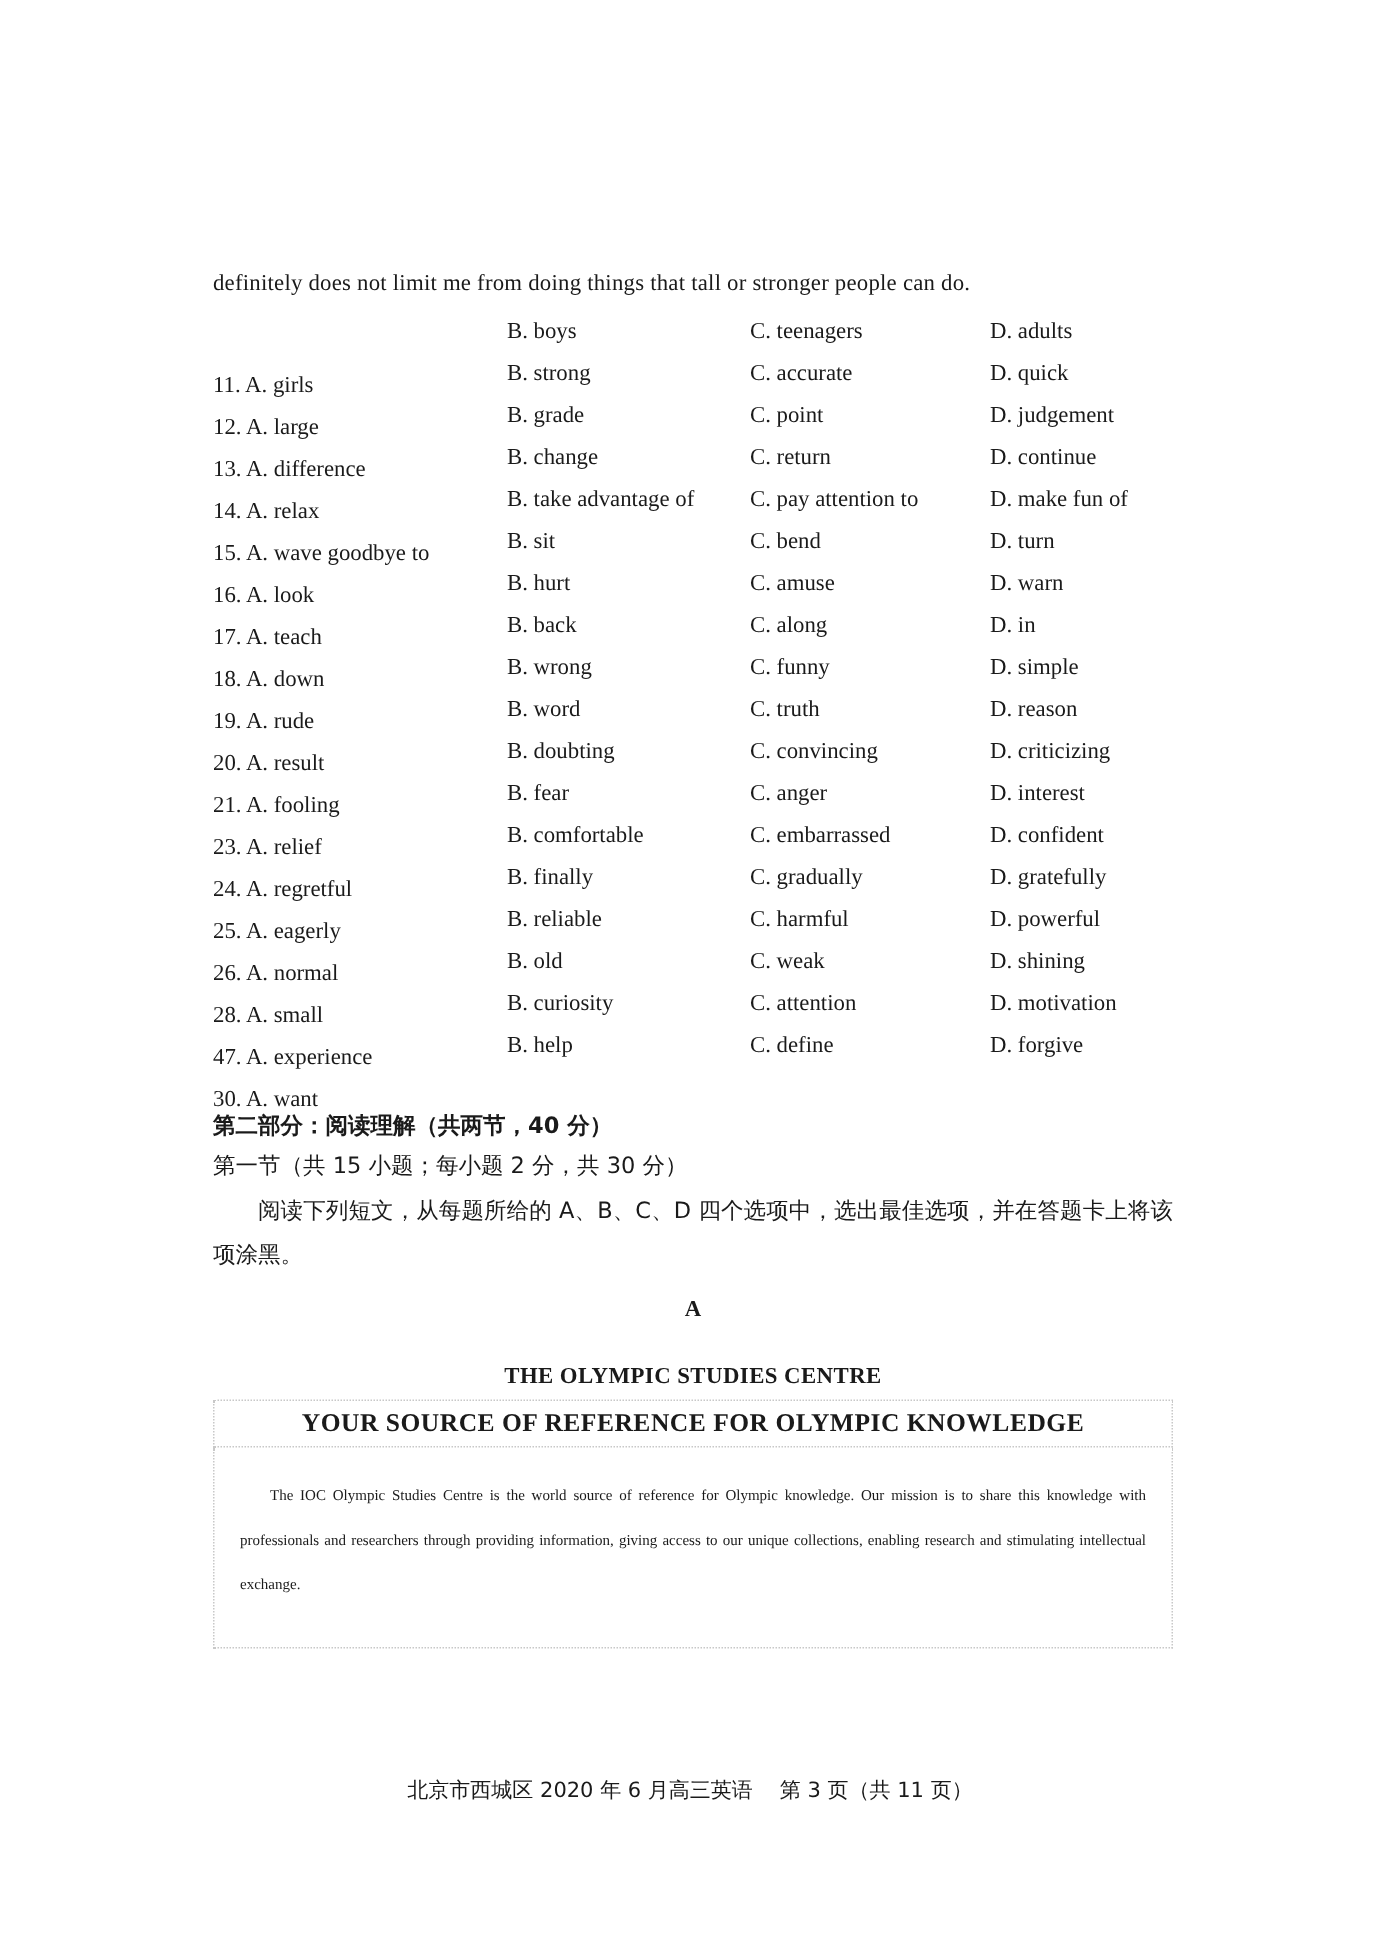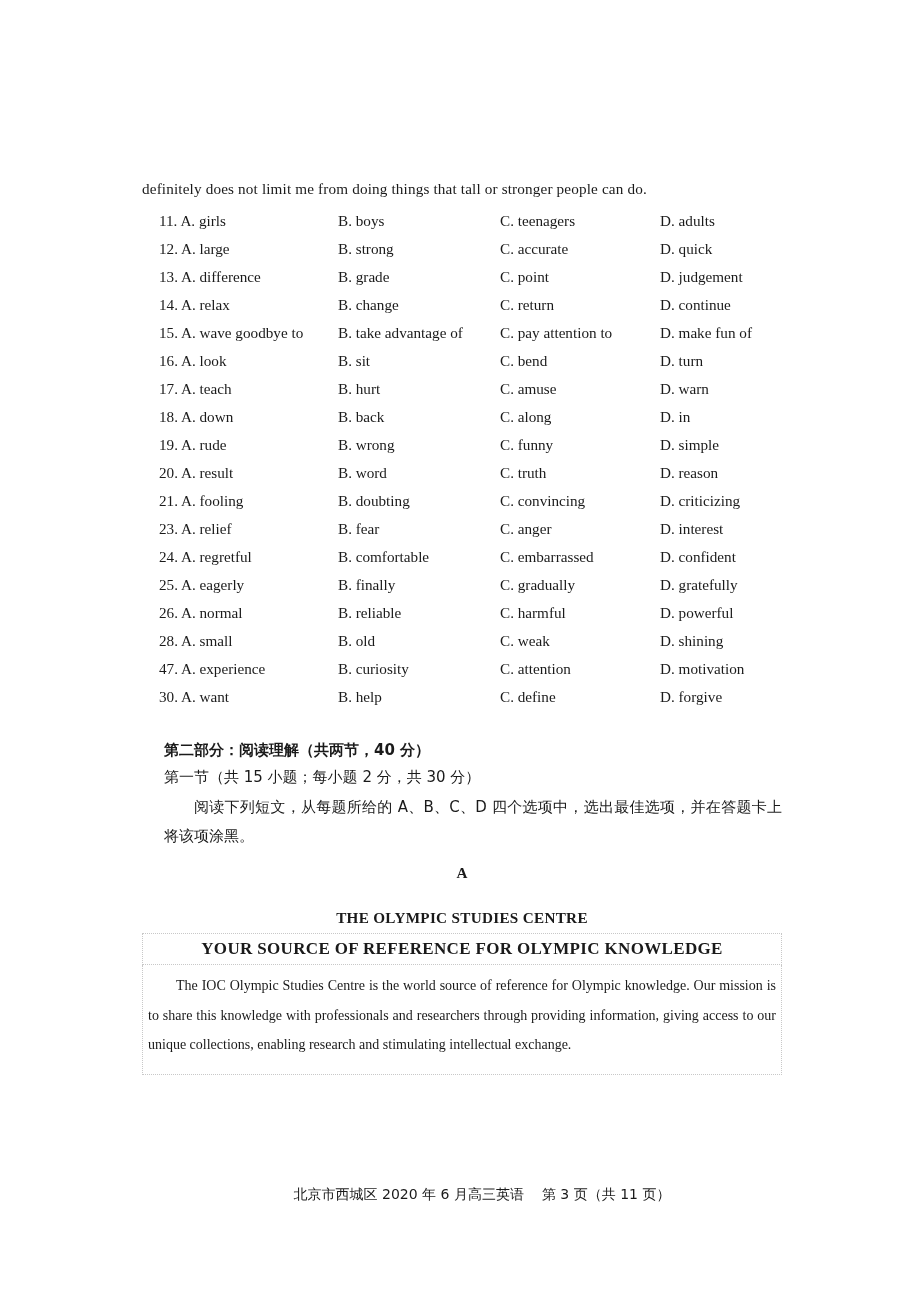--- a/index.html
+++ b/index.html
@@ -41,29 +41,28 @@
   .options {
     margin-top: 7px;
   }
   .opt-row {
     position: relative;
     height: 28px;
     font-size: 15.2px;
     line-height: 28px;
     white-space: nowrap;
   }
-  .opt-a  { position: absolute; left: 17px;   }
+  .opt-a  { position: absolute; left: 0px; margin-top: 36px;   }
   .opt-b  { position: absolute; left: 196px; }
   .opt-c  { position: absolute; left: 358px; }
   .opt-d  { position: absolute; left: 518px; }
 
   
   .cn {
     font-family: "DejaVu Sans", "Liberation Sans", sans-serif;
-    margin-left: 22px;
   }
   .sec-head {
     margin-top: 26px;
     font-size: 15px;
     line-height: 26px;
     font-weight: bold;
     white-space: nowrap;
   }
   .sub-head {
     font-size: 15px;
@@ -113,25 +112,25 @@
     font-size: 17px;
     line-height: 27px;
     font-weight: bold;
     letter-spacing: 0.02em;
     padding: 1px 0 2px 0 !important;
   }
   .cell-body {
     padding: 2px 1px 10px 1px !important;
   }
   .body-par {
-    font-size: 14px;
+    font-size: 10px;
     line-height: 29.5px;
     text-align: justify;
     text-indent: 2em;
-    margin: 4px;
+    margin: 16px;
     hyphens: none;
   }
 
   
   .footer {
     position: absolute;
     left: 0;
     top: 1184px;
     width: 920px;
     text-align: center;

